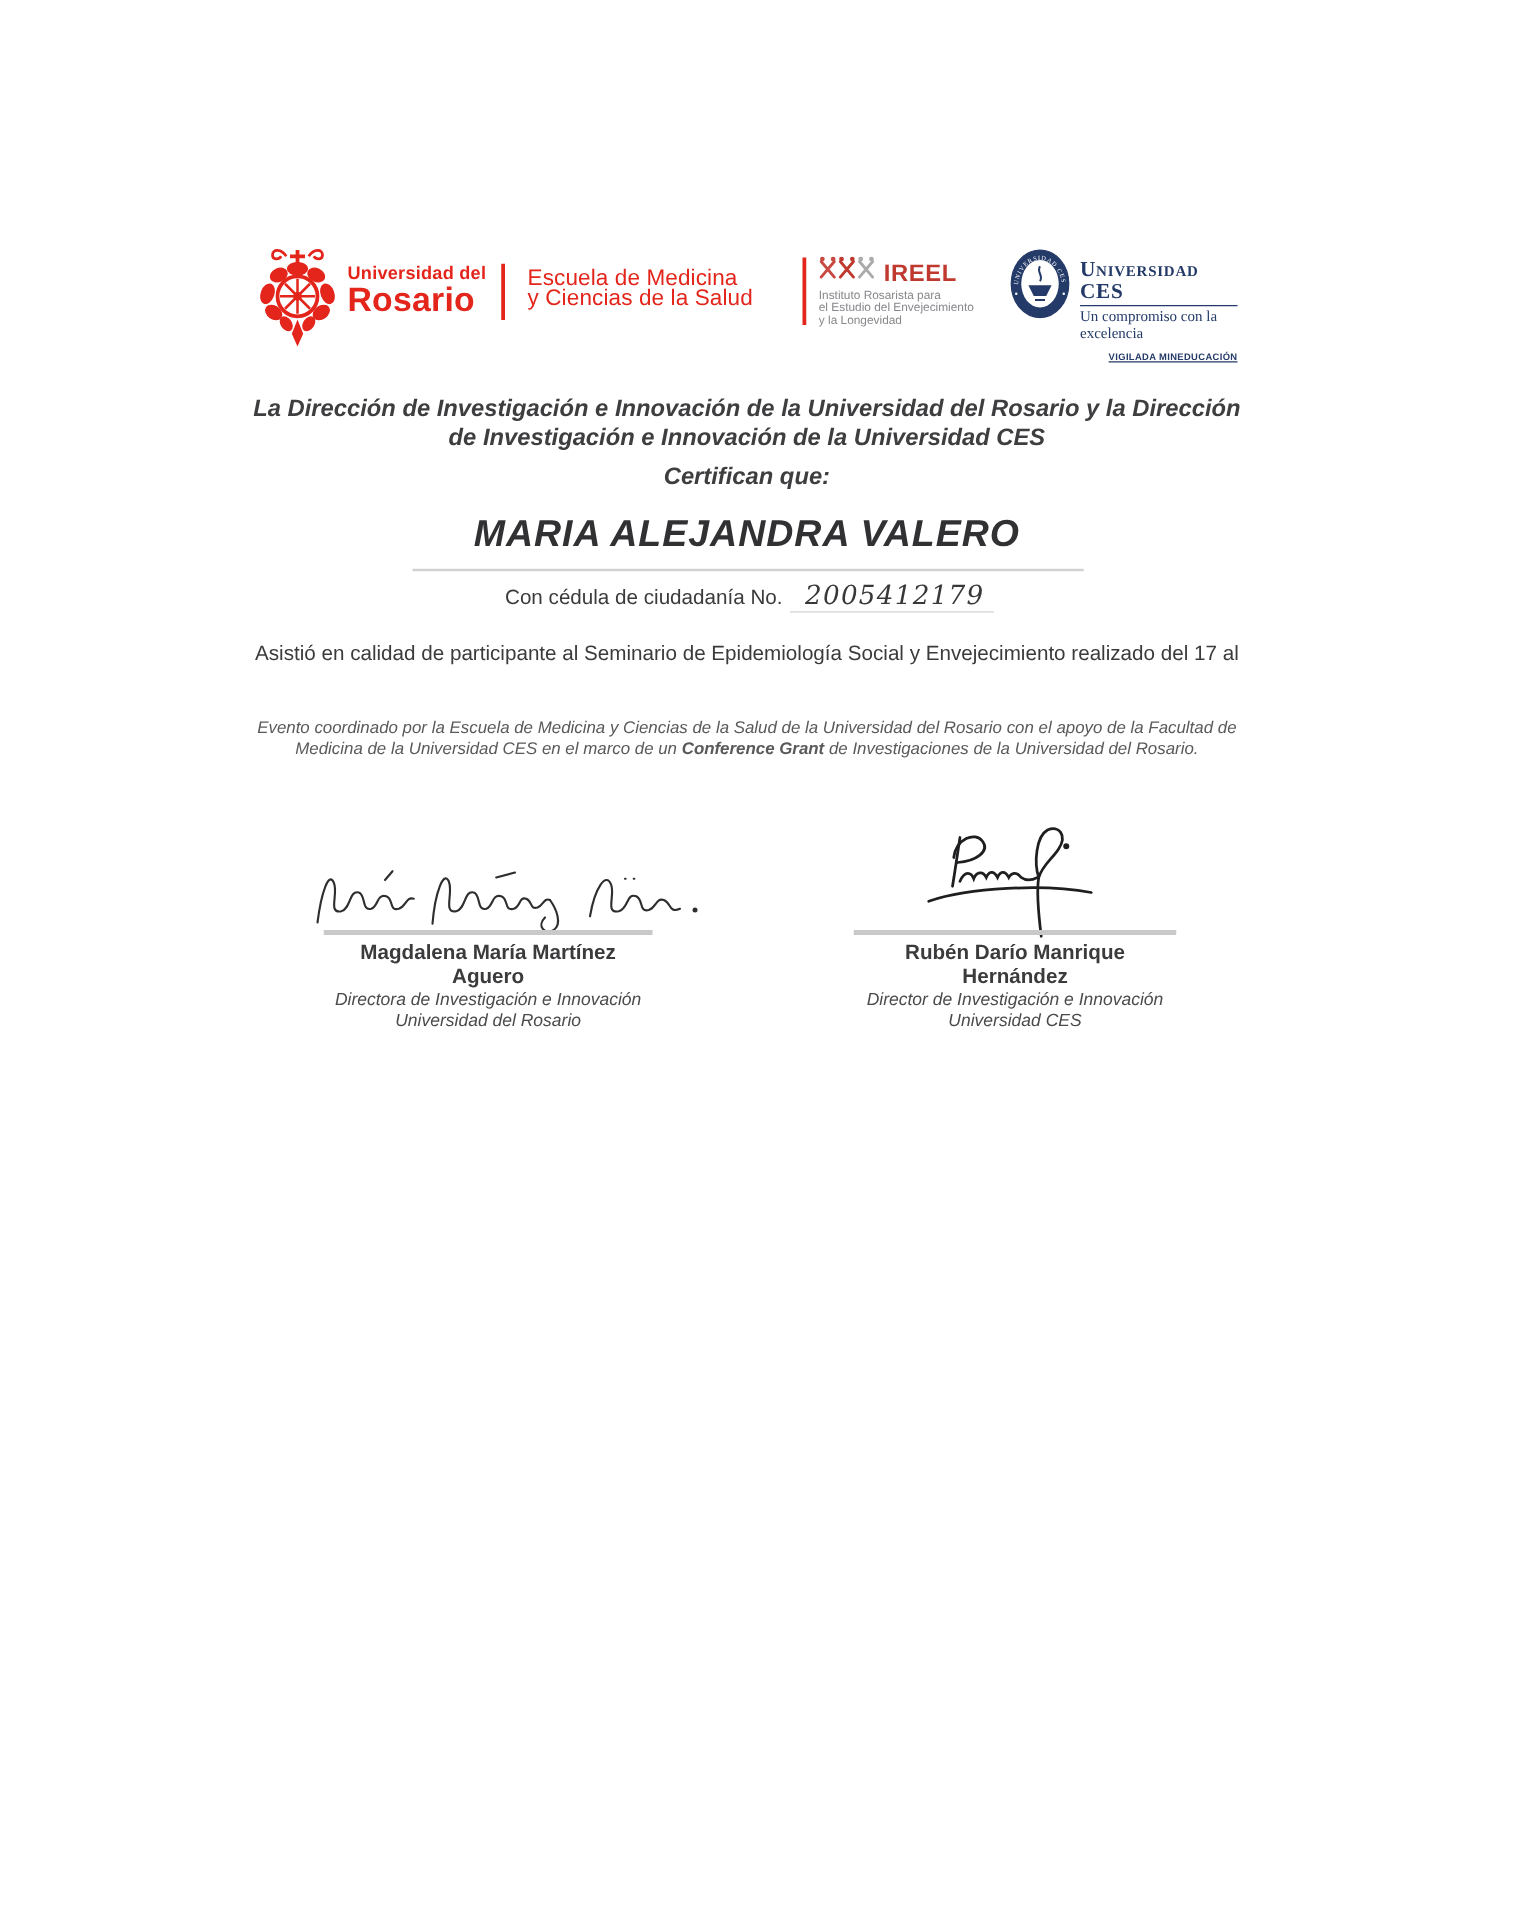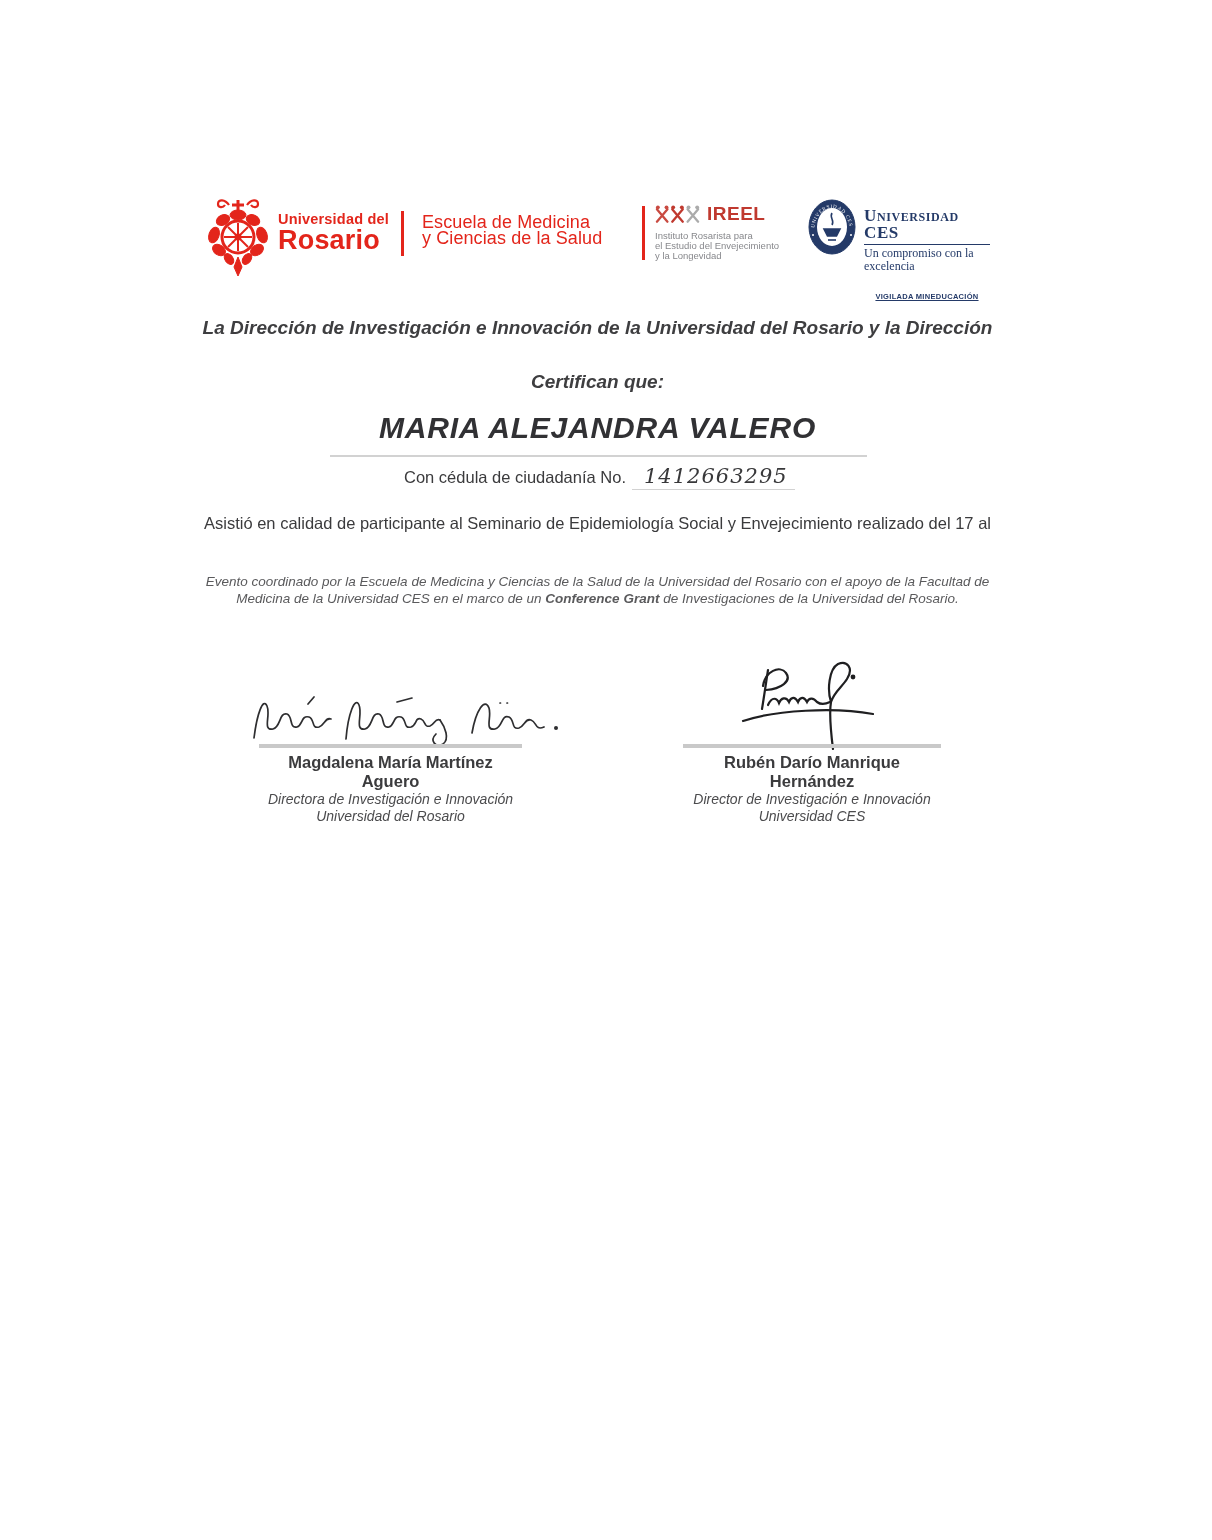--- a/index.html
+++ b/index.html
@@ -6,29 +6,29 @@
   .page{position:relative;width:1212px;height:1540px;background:#ffffff;overflow:hidden;
         font-family:"Liberation Sans",sans-serif;}
   .abs{position:absolute;}
 
   
   .rosario-word{line-height:1;color:#E3251B;}
   .rosario-word .l1{font-size:14.5px;font-weight:bold;letter-spacing:0.2px;}
   .rosario-word .l2{font-size:27px;font-weight:bold;margin-top:0;letter-spacing:0.2px;}
   .hdr-divider{width:3px;background:#E3251B;}
   .escuela{color:#E3251B;font-size:18px;line-height:16px;font-weight:500;letter-spacing:0.1px;}
-  .ireel-row{display:flex;gap:6px;}
+  .ireel-row{display:flex;align-items:flex-end;gap:6px;}
   .ireel-acronym{color:#C0392F;font-size:19px;font-weight:bold;letter-spacing:0.5px;line-height:1;}
   .ireel-sub{color:#87888C;font-size:9.5px;line-height:10px;margin-top:3px;}
   .ces-word{font-family:"Liberation Serif",serif;color:#243A68;font-variant:small-caps;
             font-weight:bold;font-size:17px;letter-spacing:0.6px;line-height:1;}
   .ces-rule{height:1px;background:#243A68;margin:3px 0 2px 0;}
   .ces-tag{font-family:"Liberation Serif",serif;color:#243A68;font-size:12px;line-height:1.1;}
   .ces-vig{font-family:"Liberation Sans",sans-serif;color:#243A68;font-size:7.5px;font-weight:bold;
-           text-decoration:underline;letter-spacing:0.3px;text-align:center;margin-top:19px;}
+           text-decoration:underline;letter-spacing:0.3px;text-align:right;margin-top:8px;}
 
   
   .content{left:190px;width:815px;text-align:center;}
   .intro{font-size:19px;font-style:italic;font-weight:bold;color:#3E3E40;line-height:23px;}
   .certify{font-size:19px;font-style:italic;font-weight:bold;color:#3E3E40;}
   .big-name{font-size:30px;font-style:italic;font-weight:bold;color:#313134;letter-spacing:0.8px;}
   .thin-rule{height:1.5px;background:#D2D2D2;}
   .ced{font-size:16.5px;color:#3B3B3D;}
   .ced-number{font-family:"DejaVu Serif",serif;font-style:italic;font-size:21px;color:#38383A;
               letter-spacing:1px;margin-left:18px;}
@@ -154,30 +154,31 @@
 
   <div class="abs" style="left:864px;top:207px;width:126px;">
     <div class="ces-word">Universidad CES</div>
     <div class="ces-rule"></div>
     <div class="ces-tag">Un compromiso con la excelencia</div>
     <div class="ces-vig">VIGILADA MINEDUCACIÓN</div>
   </div>
 
   <div class="abs content intro" style="top:316px;">
     <div>La Dirección de Investigación e Innovación de la Universidad del Rosario y la Dirección</div>
+    <div>de Investigación e Innovación de la Universidad CES</div>
   </div>
 
   <div class="abs content certify" style="top:371px;">Certifican que:</div>
 
   <div class="abs content big-name" style="top:411px;">MARIA ALEJANDRA VALERO</div>
 
   <div class="abs thin-rule" style="left:330px;top:455px;width:537px;"></div>
 
   <div class="abs" style="left:404px;top:464px;">
-    <span class="ced">Con cédula de ciudadanía No.</span><span class="ced-number">1412663295</span>
+    <span class="ced">Con cédula de ciudadanía No.</span><span class="ced-number">2005412179</span>
   </div>
   <div class="abs thin-rule" style="left:632px;top:489px;width:163px;height:1px;"></div>
 
   <div class="abs content bodytxt" style="top:512px;">
     <div>Asistió en calidad de participante al Seminario de Epidemiología Social y Envejecimiento realizado del 17 al</div>
   </div>
 
   <div class="abs content note" style="top:574px;">
     <div>Evento coordinado por la Escuela de Medicina y Ciencias de la Salud de la Universidad del Rosario con el apoyo de la Facultad de</div>
     <div><span>Medicina de la Universidad CES en el marco de un </span><b>Conference Grant</b><span> de Investigaciones de la Universidad del Rosario.</span></div>

